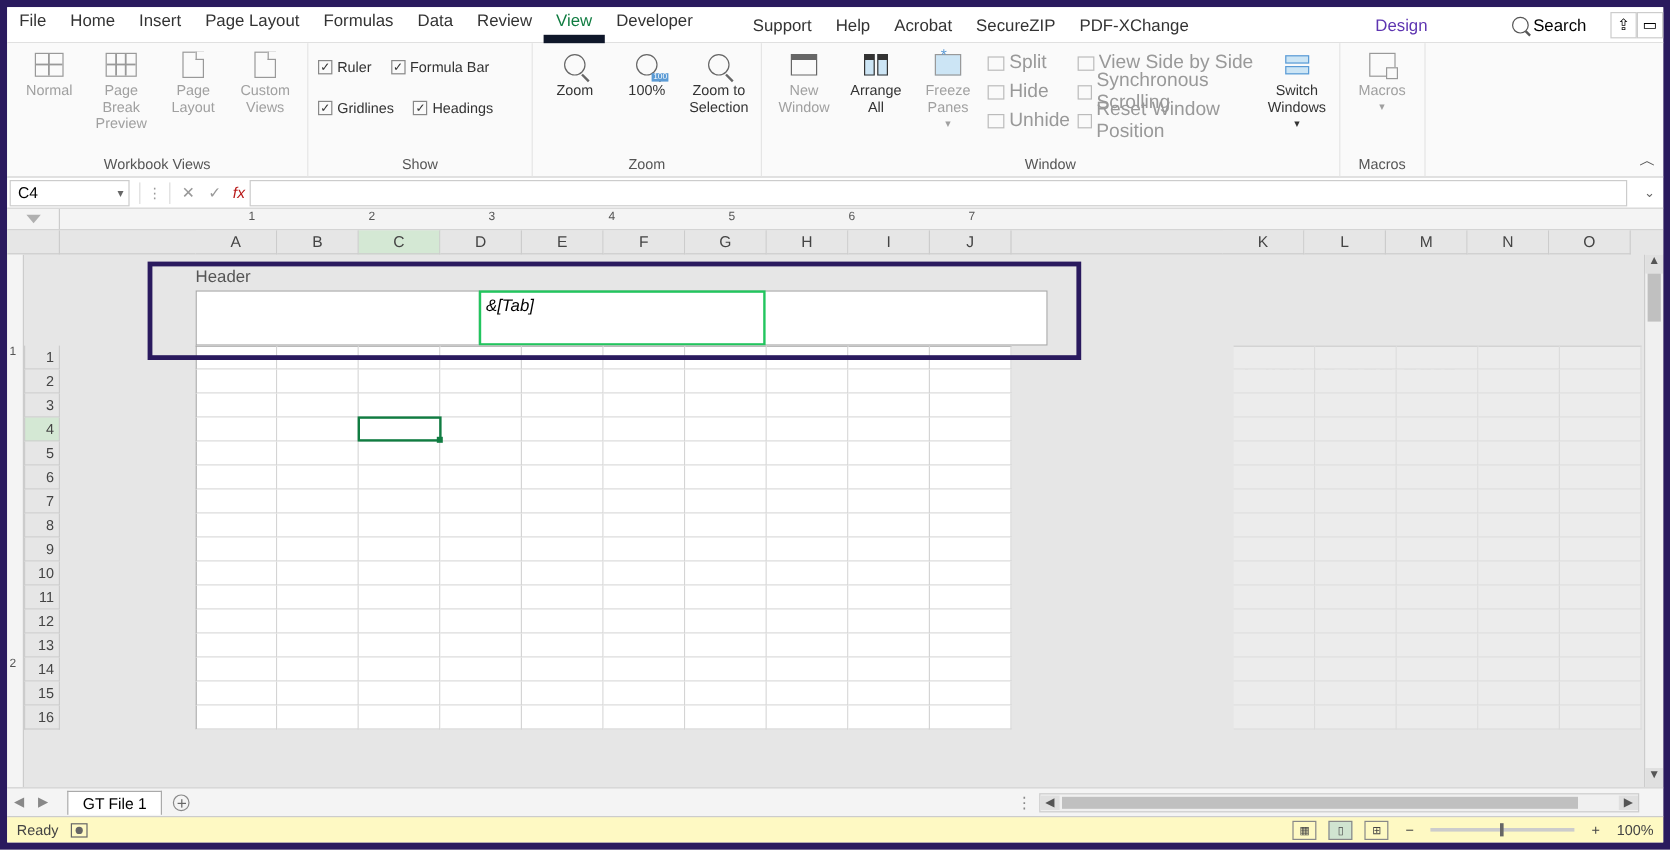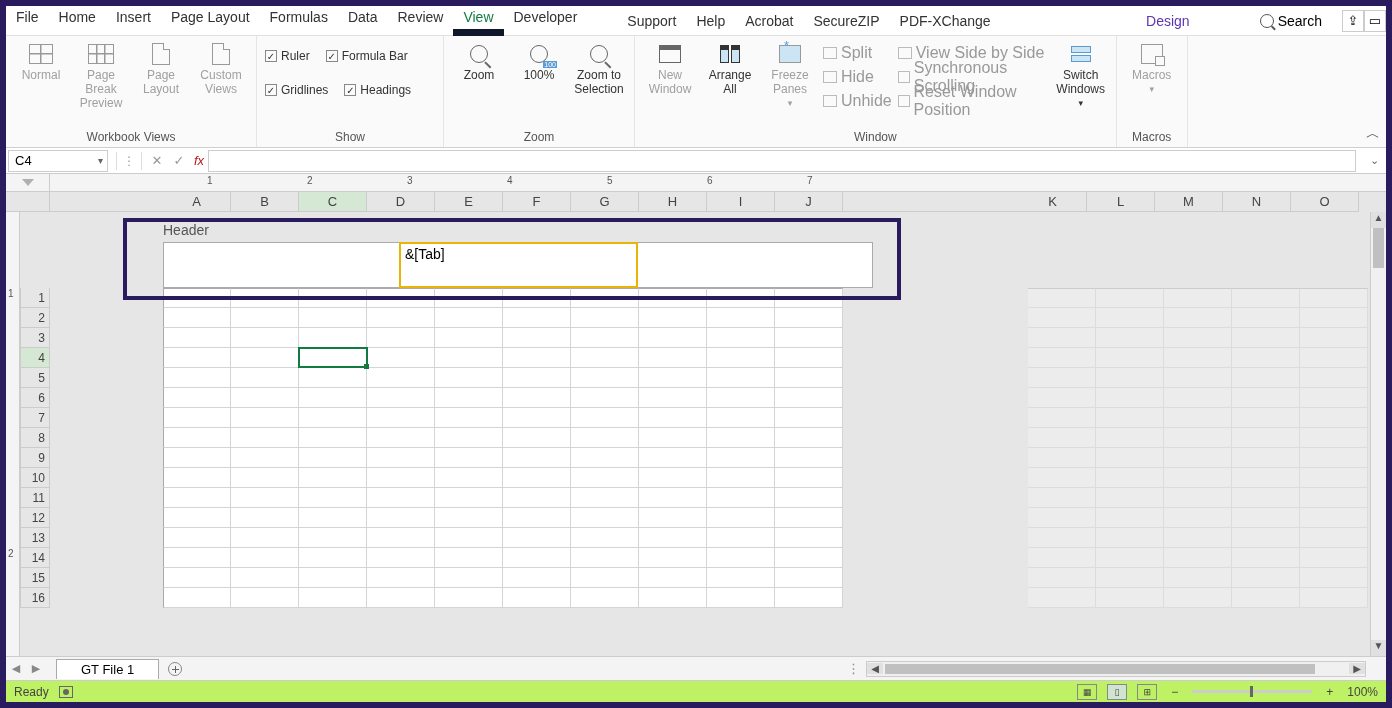--- a/index.html
+++ b/index.html
@@ -82,21 +82,21 @@
   .row-head { height: 20px; border: 1px solid #ccc; border-top: none; text-align: right; padding-right: 4px; font-size: 12px; color: #444; background: #e6e6e6; display:flex; align-items:center; justify-content:flex-end; cursor:pointer; }
   .row-head.sel { background: #d4e8d4; }
 
   .pages { flex: 1; position: relative; }
   .page1 { position: absolute; left: 113px; top: 0; width: 690px; }
   .header-highlight { position: absolute; left: -40px; top: 6px; width: 778px; height: 82px; border: 4px solid #2a1a5e; z-index: 5; pointer-events: none; }
   .header-label { position: absolute; left: 0px; top: 10px; font-size: 14px; color: #555; }
   .header-boxes { position: absolute; left: 0; top: 30px; width: 710px; height: 46px; display: flex; background: #fff; border: 1px solid #aaa; }
   .header-box { flex: 1; border-right: 1px solid #aaa; padding: 2px 4px; font-size: 14px; }
   .header-box:last-child { border-right: none; }
-  .header-box.center { border: 2px solid #eab308; margin: -1px; position: relative; }
+  .header-box.center { border: 2px solid #22c55e; margin: -1px; position: relative; font-style: italic; }
   .grid1 { position: absolute; left: 0; top: 76px; }
   .grid1 .row { display: flex; }
   .grid1 .cell { width: 68px; height: 20px; border-right: 1px solid #d4d4d4; border-bottom: 1px solid #d4d4d4; background: #fff; }
   .grid1 .row:first-child .cell { border-top: 1px solid #aaa; }
   .grid1 .cell:first-child { border-left: 1px solid #aaa; }
   .sel-cell { position: absolute; border: 2px solid #107c41; width: 70px; height: 21px; pointer-events: none; }
   .sel-cell::after { content:''; position:absolute; right:-3px; bottom:-3px; width:5px; height:5px; background:#107c41; }
 
   .page2 { position: absolute; left: 978px; top: 0; width: 380px; }
   .page2-hint { position: absolute; left: 8px; top: 86px; font-size: 24px; color: #bbb; }
@@ -106,34 +106,34 @@
   .grid2 .row:first-child .cell { border-top: 1px solid #ccc; }
 
   .vscroll { position: absolute; right: 0; top: 0; bottom: 0; width: 16px; background: #f0f0f0; border-left: 1px solid #ccc; }
   .vscroll .up, .vscroll .down { height: 16px; text-align: center; font-size: 10px; color: #555; background: #e0e0e0; cursor:pointer; }
   .vscroll .down { position: absolute; bottom: 0; width: 100%; }
   .vscroll .thumb { position: absolute; top: 16px; left: 2px; right: 2px; height: 40px; background: #c0c0c0; cursor:pointer; }
 
   
   .tabs-bar { height: 24px; background: #f4f4f4; border-top: 1px solid #ccc; display: flex; align-items: center; }
   .tab-nav { width: 20px; text-align: center; color: #888; font-size: 11px; cursor: pointer; }
-  .sheet-tab { background: #fff; border: 1px solid #aaa; border-bottom: none; padding: 2px 24px; font-size: 13px; cursor: pointer; }
+  .sheet-tab { background: #fff; border: 1px solid #aaa; border-bottom: none; padding: 2px 12px; font-size: 13px; cursor: pointer; }
   .add-sheet { width: 20px; height: 18px; margin-left: 6px; display: flex; align-items: center; justify-content: center; cursor: pointer; }
   .add-sheet div { width: 14px; height: 14px; border: 1px solid #888; border-radius: 50%; position: relative; }
   .add-sheet div::before { content:''; position:absolute; left:3px; top:6px; width:7px; height:1px; background:#666; }
   .add-sheet div::after { content:''; position:absolute; left:6px; top:3px; width:1px; height:7px; background:#666; }
   .tabs-spacer { flex: 1; }
   .tab-dots { color:#888; padding: 0 6px; cursor: pointer; font-size: 13px; }
   .hscroll { width: 500px; height: 16px; background: #f0f0f0; border: 1px solid #ccc; display: flex; align-items: center; position: relative; margin-right: 20px; }
   .hscroll .lft, .hscroll .rgt { width: 16px; text-align: center; font-size: 10px; color: #555; background:#e0e0e0; cursor:pointer; }
   .hscroll .rgt { margin-left: auto; }
   .hscroll .thumb { position: absolute; left: 18px; top: 2px; bottom: 2px; width: 430px; background: #c0c0c0; cursor:pointer; }
 
   
-  .status-bar { height: 22px; background: #bef264; border-top: 1px solid #ccc; display: flex; align-items: center; font-size: 12px; color: #444; padding: 0 8px; gap: 10px; }
+  .status-bar { height: 22px; background: #fef9c3; border-top: 1px solid #ccc; display: flex; align-items: center; font-size: 12px; color: #444; padding: 0 8px; gap: 10px; }
   .status-spacer { flex: 1; }
   .view-btn { width: 20px; height: 16px; border: 1px solid #888; cursor: pointer; display:flex; align-items:center; justify-content:center; }
   .view-btn.active { background:#d0e4d0; }
   .zoom-slider { width: 120px; height: 3px; background: #ccc; position: relative; }
   .zoom-slider .handle { position: absolute; left: 58px; top: -4px; width: 3px; height: 11px; background: #666; }
   .zoom-minus, .zoom-plus { cursor: pointer; padding: 0 4px; }
   .rec-icon { width:14px; height:12px; border:1px solid #666; position:relative; }
   .rec-icon::after { content:''; position:absolute; left:3px; top:2px; width:6px; height:6px; border-radius:50%; background:#666; }
 
   .col-head.sel { background: #d4e8d4; }

